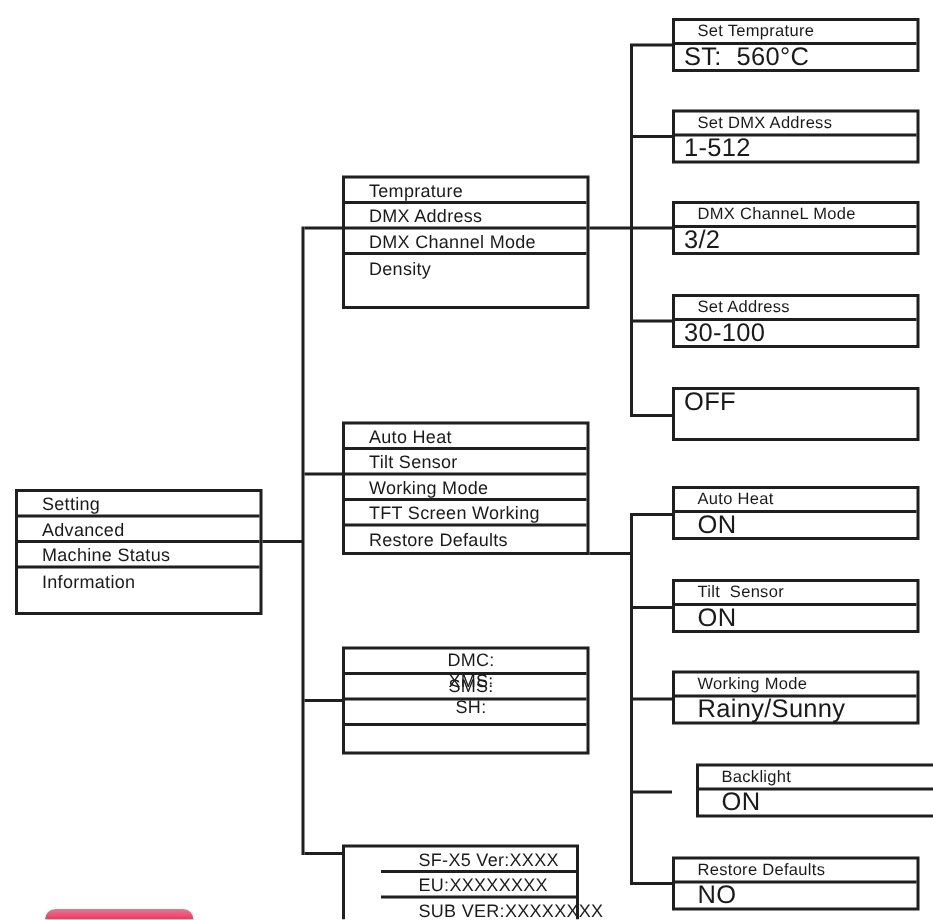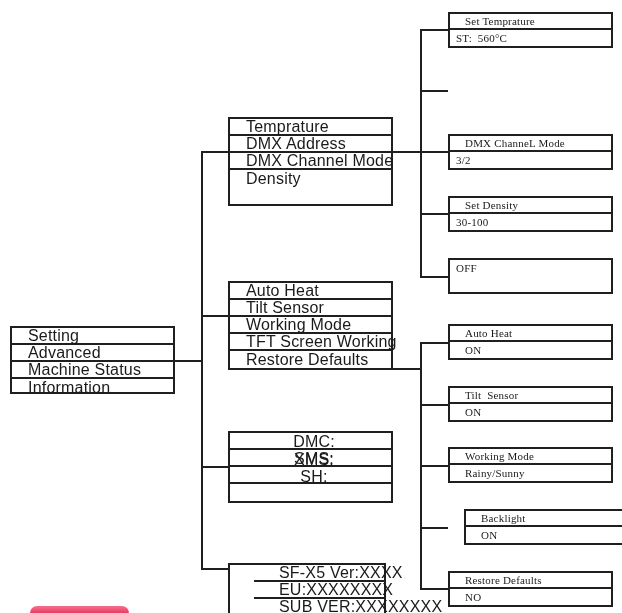--- a/index.html
+++ b/index.html
@@ -5,48 +5,48 @@
   html,body{margin:0;padding:0;background:#ffffff;}
   .canvas{
     position:relative;width:622px;height:613px;background:#ffffff;overflow:hidden;
     font-family:"Liberation Sans","DejaVu Sans",sans-serif;color:#1a1a1a;
   }
   .box{
     position:absolute;background:#ffffff;border:2px solid #1f1f1f;box-sizing:border-box;
   }
   .menu-row{
     height:17px;box-sizing:border-box;border-bottom:2px solid #1f1f1f;
-    display:flex;align-items:center;font-size:16px;letter-spacing:.2px;white-space:pre;
+    display:flex;align-items:center;font-size:12px;letter-spacing:.2px;white-space:pre;
   }
   .menu-row:last-child{border-bottom:none;}
   .pad-menu{padding-left:16px;}
   .pad-ver{padding-left:25px;}
   .two-col{justify-content:space-between;padding-left:19px;padding-right:12px;flex-direction:column;}
-  .detail-box{width:165px;height:36px;font-family:Liberation Serif, serif;}
+  .detail-box{width:165px;height:36px;}
   .detail-title{
     height:16px;box-sizing:border-box;border-bottom:2px solid #1f1f1f;
     display:flex;align-items:center;padding-left:15px;font-size:11px;letter-spacing:.2px;white-space:pre;
   }
   .detail-value{
-    height:16px;display:flex;align-items:center;font-size:11px;letter-spacing:.2px;white-space:pre;text-align:right;
+    height:16px;display:flex;align-items:center;font-size:17px;letter-spacing:.2px;white-space:pre;text-align:right;
   }
   .val-near{padding-left:6px;}
   .val-far{padding-left:15px;}
   .line{position:absolute;background:#1f1f1f;}
   .red-btn{
     position:absolute;left:30px;top:606px;width:99px;height:16px;
     border-radius:7px;background:linear-gradient(#f2738f 0%,#e62e53 55%,#d92348 100%);
   }
 </style>
 </head>
 <body>
 
 <div class="canvas">
 
-  <div class="box" style="left:10px;top:326px;width:165px;height:68px;">
+  <div class="box" style="left:10px;top:326px;width:165px;height:84px;">
     <div class="menu-row pad-menu">Setting</div>
     <div class="menu-row pad-menu">Advanced</div>
     <div class="menu-row pad-menu">Machine Status</div>
     <div class="menu-row pad-menu">Information</div>
   </div>
 
   <div class="box" style="left:228px;top:117px;width:165px;height:89px;">
     <div class="menu-row pad-menu">Temprature</div>
     <div class="menu-row pad-menu">DMX Address</div>
     <div class="menu-row pad-menu">DMX Channel Mode</div>
@@ -78,26 +78,30 @@
     <div class="menu-row pad-ver">SF-X5 Ver:XXXX</div>
     <div class="menu-row pad-ver">EU:XXXXXXXX</div>
     <div class="menu-row pad-ver">SUB VER:XXXXXXXX</div>
     <div class="menu-row"></div>
   </div>
 
   <div class="box detail-box" style="left:448px;top:12px;">
     <div class="detail-title">Set Temprature</div>
     <div class="detail-value val-near">ST:  560°C</div>
   </div>
+  <div class="box detail-box" style="left:448px;top:73px;">
+    <div class="detail-title">Set DMX Address</div>
+    <div class="detail-value val-near">1-512</div>
+  </div>
   <div class="box detail-box" style="left:448px;top:134px;">
     <div class="detail-title">DMX ChanneL Mode</div>
     <div class="detail-value val-near">3/2</div>
   </div>
   <div class="box detail-box" style="left:448px;top:196px;">
-    <div class="detail-title">Set Density</div>
+    <div class="detail-title">Set Address</div>
     <div class="detail-value val-near">30-100</div>
   </div>
   <div class="box detail-box" style="left:448px;top:258px;">
     <div class="detail-value val-near">OFF</div>
   </div>
 
   <div class="box detail-box" style="left:448px;top:324px;">
     <div class="detail-title">Auto Heat</div>
     <div class="detail-value val-far">ON</div>
   </div>

